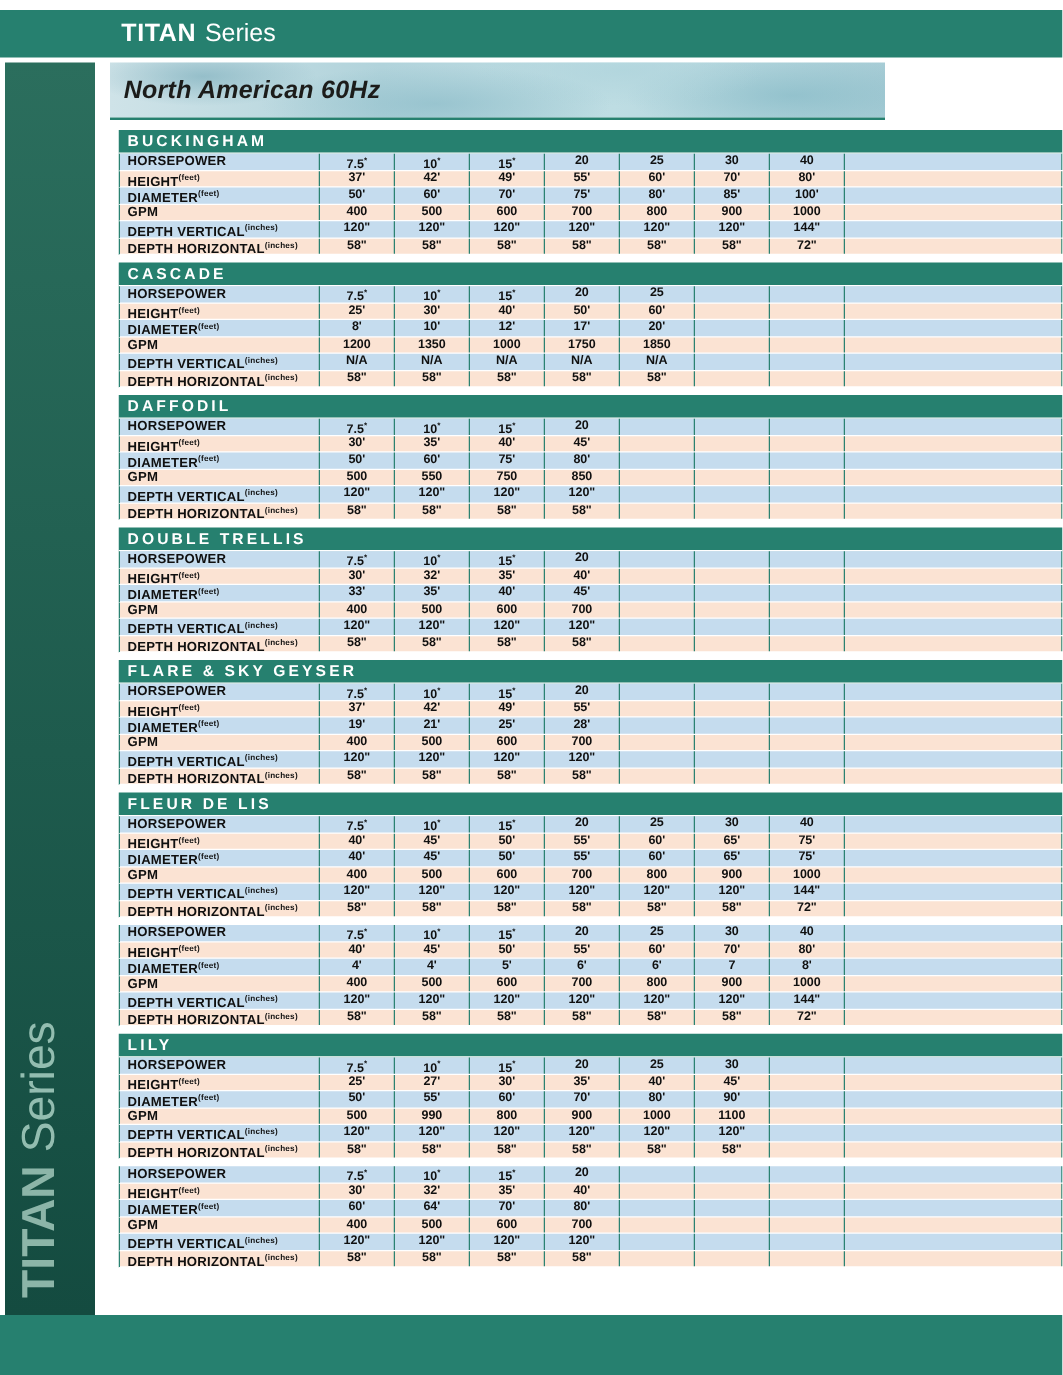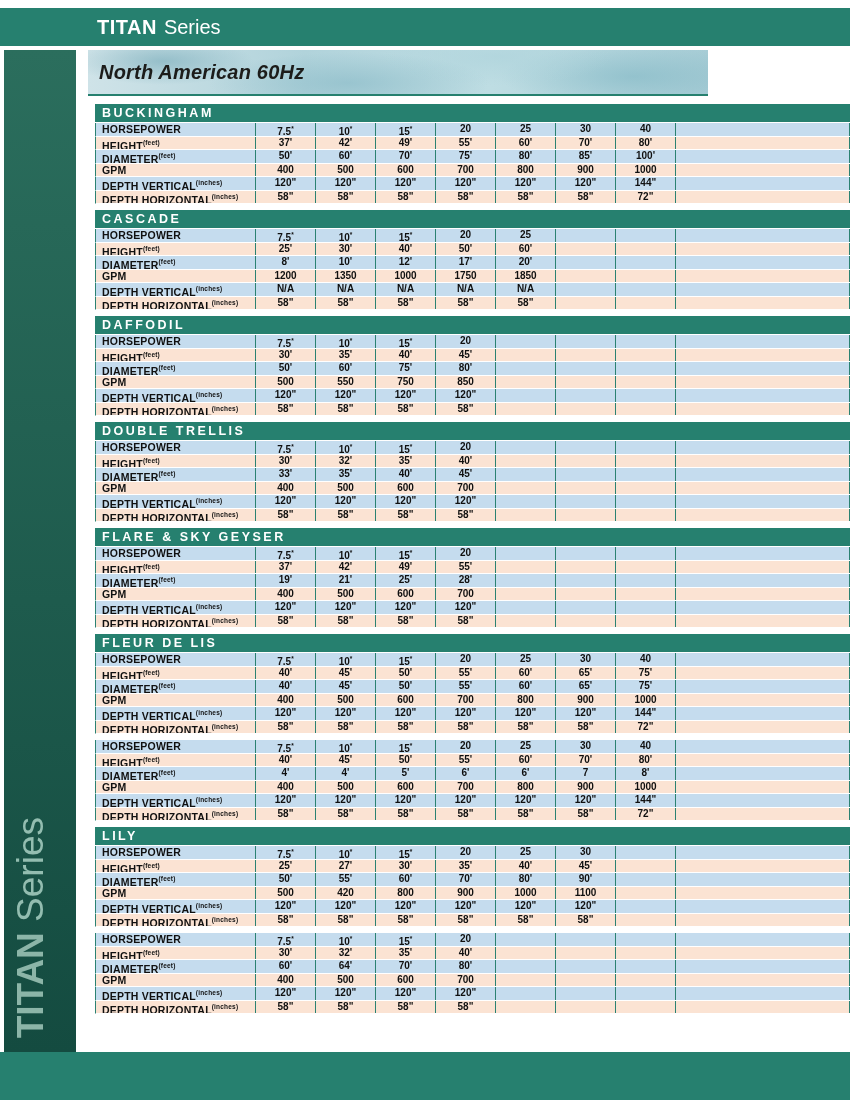--- a/index.html
+++ b/index.html
@@ -614,21 +614,21 @@
         <div class="cell val">60'</div>
         <div class="cell val">70'</div>
         <div class="cell val">80'</div>
         <div class="cell val">90'</div>
         <div class="cell val"></div>
         <div class="cell filler"></div>
       </div>
       <div class="row peach">
         <div class="cell label">GPM</div>
         <div class="cell val">500</div>
-        <div class="cell val">420</div>
+        <div class="cell val">990</div>
         <div class="cell val">800</div>
         <div class="cell val">900</div>
         <div class="cell val">1000</div>
         <div class="cell val">1100</div>
         <div class="cell val"></div>
         <div class="cell filler"></div>
       </div>
       <div class="row blue">
         <div class="cell label">DEPTH VERTICAL<sup>(inches)</sup></div>
         <div class="cell val">120"</div>

